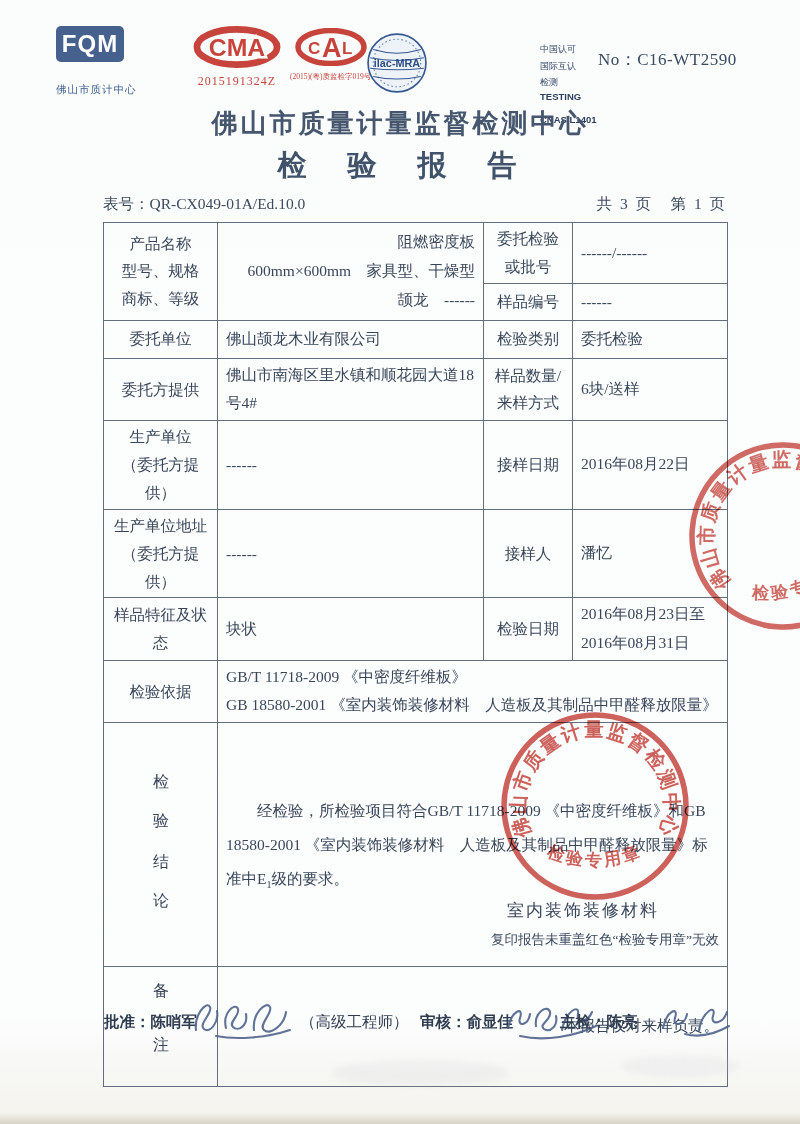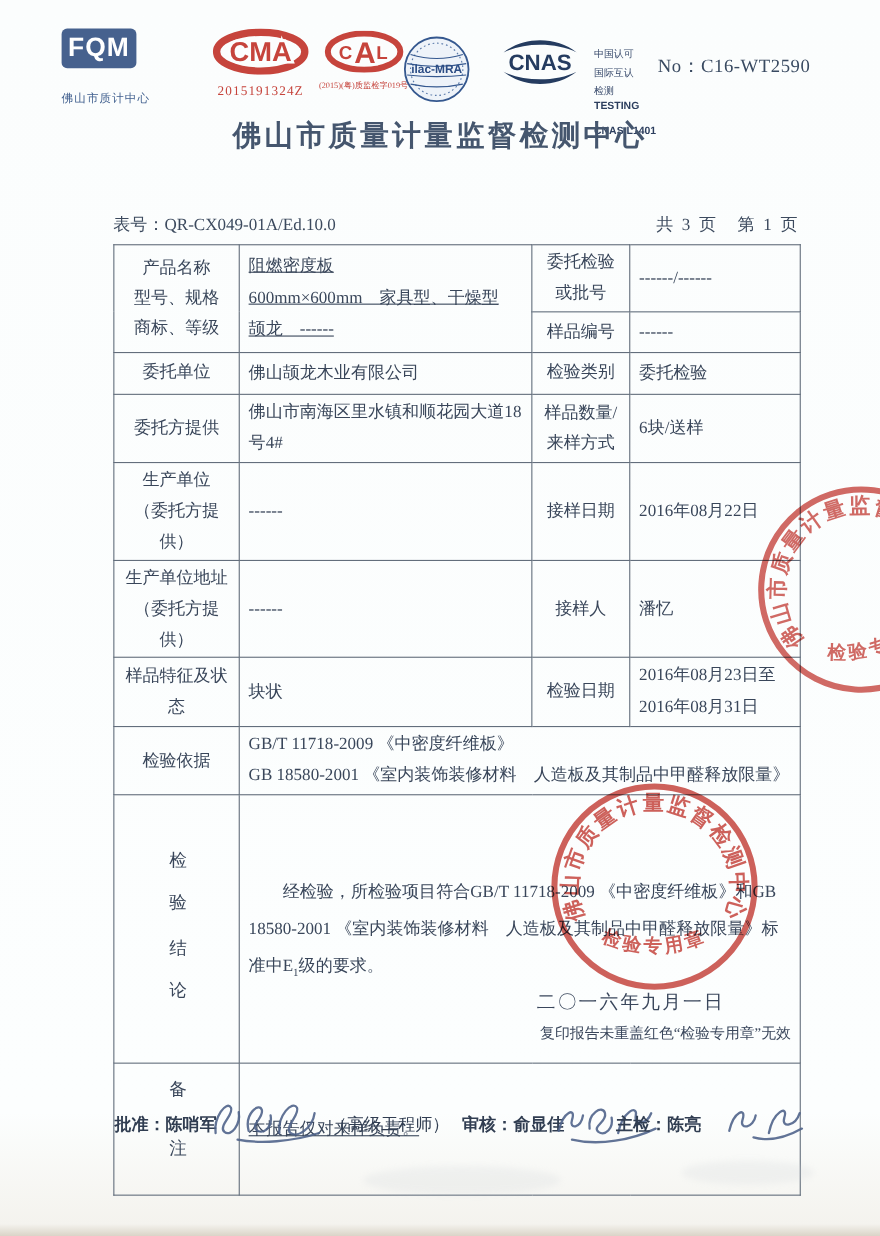--- a/index.html
+++ b/index.html
@@ -35,21 +35,21 @@
     font-size:29px;font-weight:600;letter-spacing:6px;color:#41526b;}
   
   .meta{position:absolute;top:194px;left:103px;width:624px;display:flex;justify-content:space-between;
     font-size:15.5px;color:#3c4a5e;}
   .meta .pg{letter-spacing:2px;}
   
   table.rpt{position:absolute;top:222px;left:103px;width:624px;border-collapse:collapse;table-layout:fixed;}
   table.rpt td{border:1px solid #636e7c;font-size:15.5px;color:#39465a;padding:2px 8px;vertical-align:middle;}
   .pre{white-space:pre-line;line-height:1.85;}
   .lab{text-align:center;line-height:1.8;}
-  .ctr{text-align:left;text-decoration:underline;}
+  .ctr{text-align:right;}
   .lft{text-align:left;}
   tr.r1a{height:53px;} tr.r1b{height:37px;} tr.r2{height:38px;} tr.r3{height:58px;}
   tr.r4{height:52px;} tr.r5{height:52px;} tr.r6{height:53px;} tr.r7{height:56px;margin-top:37px;}
   tr.r8{height:244px;} tr.r9{height:120px;}
   .vlab{writing-mode:vertical-lr;letter-spacing:40px;font-size:16px;margin:auto;display:inline-block;}
   .vlab2{writing-mode:vertical-lr;letter-spacing:52px;font-size:16px;margin:auto;display:inline-block;}
   td.concl{position:relative;vertical-align:top;padding:16px 14px 10px 14px;}
   .concl-body{line-height:2.2;text-indent:2em;font-size:15.5px;}
   .concl-date{position:absolute;right:68px;top:176px;font-size:17px;letter-spacing:2px;color:#3a475c;}
   .concl-note{position:absolute;right:8px;top:208px;font-size:13.5px;color:#3a475c;}
@@ -99,42 +99,36 @@
 
     <div class="logo ilac">
       <svg width="62" height="62" viewBox="0 0 60 60">
         <circle cx="30" cy="30" r="28" fill="#eef3f9" stroke="#35588f" stroke-width="1.6"></circle>
         <circle cx="30" cy="30" r="23" fill="none" stroke="#5c7cab" stroke-width="1" stroke-dasharray="1.5,2.5"></circle>
         <path d="M7,17 Q30,24 53,17 M4,25 Q30,30 56,25 M4,35 Q30,38 56,35 M7,43 Q30,48 53,43" fill="none" stroke="#35588f" stroke-width="1"></path>
         <text x="30" y="33.5" text-anchor="middle" font-family="Liberation Sans,sans-serif" font-weight="bold" font-size="10.5" fill="#2c4d85">ilac-MRA</text>
       </svg>
     </div>
 
-    <div class="logo cnasoval">
-      <svg width="90" height="48" viewBox="0 0 96 52">
-        <path d="M12,17 C32,1 64,1 84,17 C64,7 32,7 12,17 Z" fill="#253c60"></path>
-        <path d="M12,36 C32,52 64,52 84,36 C64,46 32,46 12,36 Z" fill="#253c60"></path>
-        <text x="48" y="34" text-anchor="middle" font-family="Liberation Sans,sans-serif" font-weight="bold" font-size="22" fill="#253c60">CNAS</text>
-      </svg>
-    </div>
 
     <div class="cnas-txt">
       <span class="pre">中国认可
 国际互认
 检测</span>
       <b>TESTING</b>
       <b>CNAS L1401</b>
     </div>
 
     <div class="report-no">
       <span>No：</span><span>C16-WT2590</span>
     </div>
   </div>
 
   <div class="org-title">佛山市质量计量监督检测中心</div>
+  <div class="rpt-title">检　验　报　告</div>
 
   <div class="meta">
     <span>表号：QR-CX049-01A/Ed.10.0</span>
     <span class="pg">共 3 页　第 1 页</span>
   </div>
 
   <table class="rpt">
     <colgroup>
         <col style="width:114px">
         <col style="width:266px">
@@ -197,21 +191,21 @@
 GB 18580-2001 《室内装饰装修材料　人造板及其制品中甲醛释放限量》</td>
       </tr>
       <tr class="r8">
         <td class="lab">
           <span class="vlab">检验结论</span>
         </td>
         <td class="concl" colspan="3">
           <div class="concl-body">
             <span>经检验，所检验项目符合GB/T 11718-2009 《中密度纤维板》和GB 18580-2001 《室内装饰装修材料　人造板及其制品中甲醛释放限量》标准中E</span><sub>1</sub><span>级的要求。</span>
           </div>
-          <div class="concl-date">二〇一六年九月一日</div>
+          <div class="concl-date">室内装饰装修材料</div>
           <div class="concl-note">复印报告未重盖红色“检验专用章”无效</div>
         </td>
       </tr>
       <tr class="r9">
         <td class="lab">
           <span class="vlab2">备注</span>
         </td>
         <td class="ctr" colspan="3">本报告仅对来样负责。</td>
       </tr>
     </tbody>

